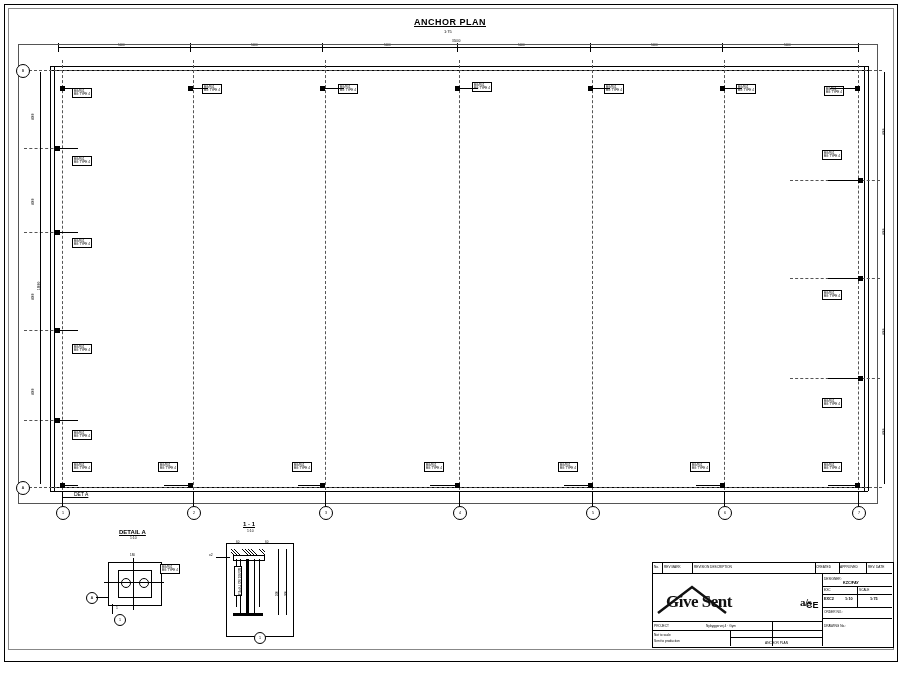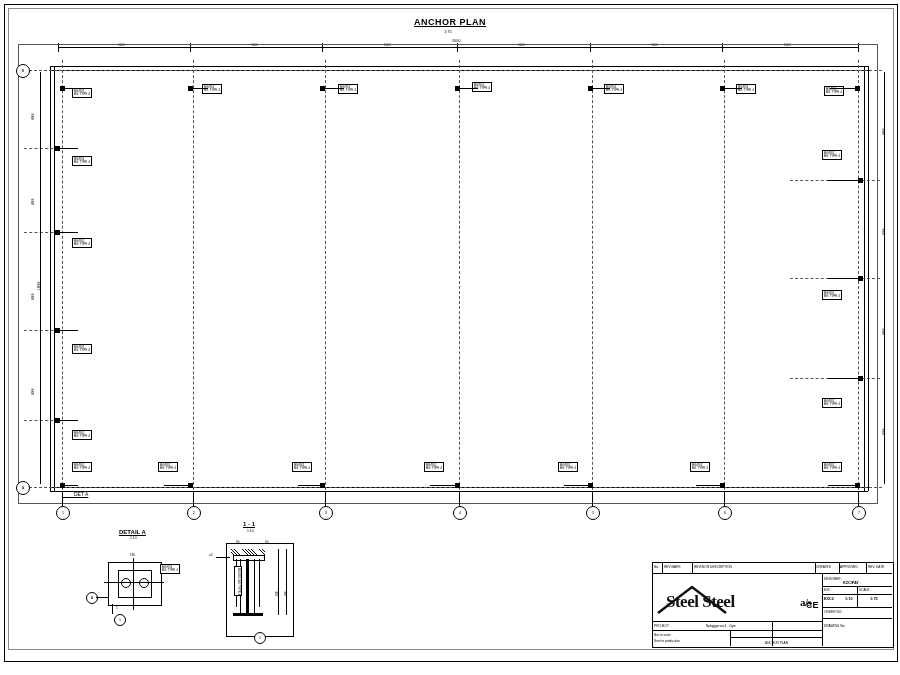--- a/index.html
+++ b/index.html
@@ -327,21 +327,21 @@
   <div class="tbtxtb" style="left:824px;top:597px;">EXC2</div>
   <div class="tbtxtb" style="left:845px;top:597px;">1:10</div>
   <div class="tbtxtb" style="left:870px;top:597px;">1:75</div>
   <div class="tbtxt" style="left:824px;top:610px;">ORDER NO.:</div>
   <div class="tbtxt" style="left:824px;top:624px;">DRAWING No.:</div>
 
   <div class="hline" style="left:652px;top:621px;width:170px;"></div>
   <svg style="position:absolute;left:656px;top:583px;" width="120" height="34" viewBox="0 0 120 34">
     <polyline points="2,30 36,4 70,30" fill="none" stroke="#111" stroke-width="2.5"></polyline>
   </svg>
-  <div class="logo" style="left:666px;top:592px;">Steel Steel</div>
+  <div class="logo" style="left:666px;top:592px;">Give Sent</div>
   <div class="logo" style="left:800px;top:596px;font-size:11px;">a/s</div>
   <div class="tbtxtb" style="left:806px;top:600px;font-size:9px;">CE</div>
   <div class="tbtxt" style="left:706px;top:624px;">Nybyggervej 4 · Gym</div>
   <div class="tbtxt" style="left:654px;top:624px;">PROJECT</div>
   <div class="hline" style="left:652px;top:630px;width:170px;"></div>
   <div class="tbtxt" style="left:654px;top:633px;">Not to scale</div>
   <div class="tbtxt" style="left:654px;top:639px;">Sent to production</div>
   <div class="tbtxt" style="left:765px;top:641px;">ANCHOR PLAN</div>
   <div class="vline" style="left:730px;top:630px;height:16px;"></div>
   <div class="vline" style="left:772px;top:621px;height:25px;"></div>

